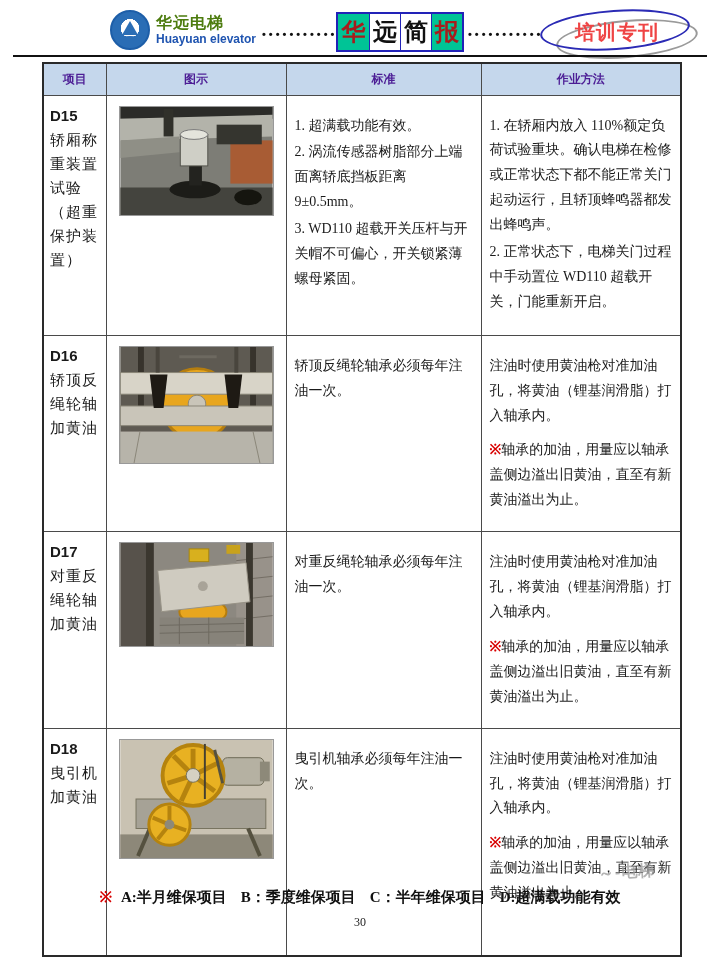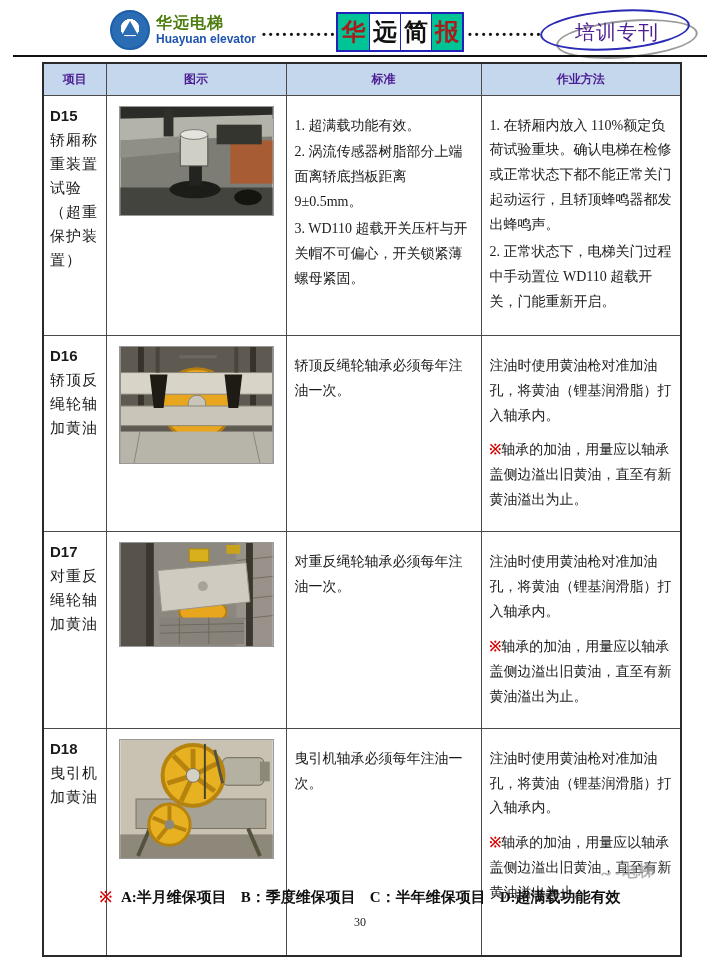--- a/index.html
+++ b/index.html
@@ -51,21 +51,21 @@
   .badge-ellipse-gray {
     position: absolute; left: 16px; top: 12px; width: 142px; height: 38px;
     border: 2px solid #9a9a9a; border-radius: 50%; transform: rotate(-5deg);
   }
   .badge-ellipse-blue {
     position: absolute; left: 0px; top: 2px; width: 150px; height: 40px;
     border: 2px solid #2b2bb5; border-radius: 50%; transform: rotate(-4deg);
   }
   .badge-text {
     position: absolute; left: 10px; top: 11px; width: 134px; text-align: center;
-    color: #4c1d95; font-size: 20px; font-weight: normal; letter-spacing: 1px;
+    color: #ef4444; font-size: 20px; font-weight: bold; letter-spacing: 1px;
     font-family: "Liberation Serif", serif;
   }
 
   .header-rule { position: absolute; top: 55px; left: 13px; width: 694px; height: 2px; background: #111; }
 
   
   table.maint {
     position: absolute; left: 42px; top: 62px; width: 638px;
     border-collapse: collapse; table-layout: fixed;
     font-size: 14px; line-height: 1.78;

